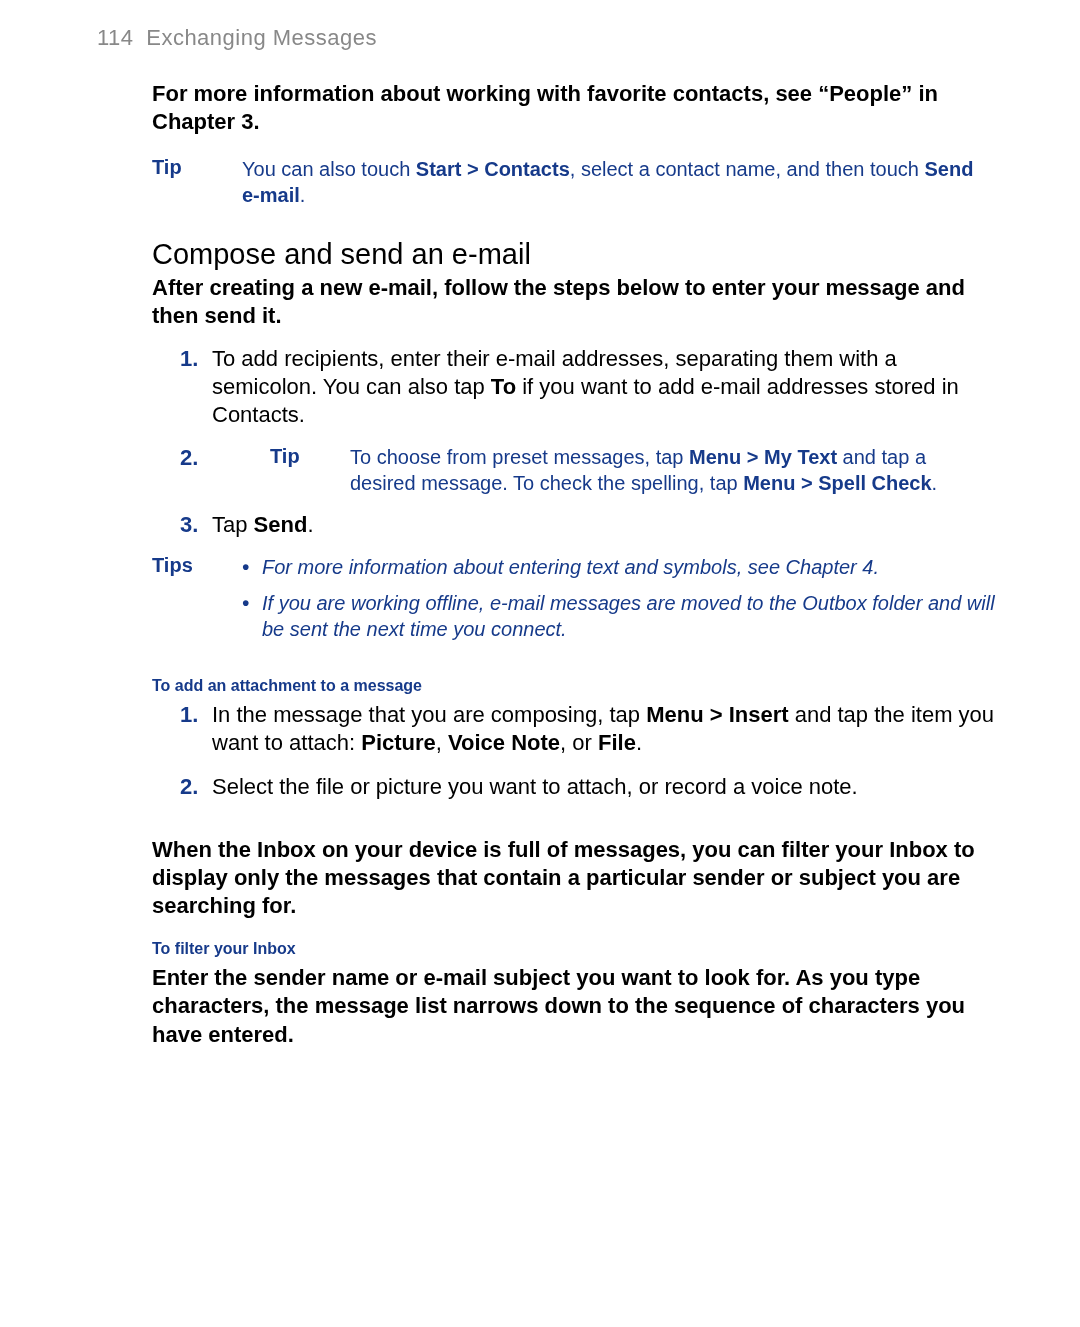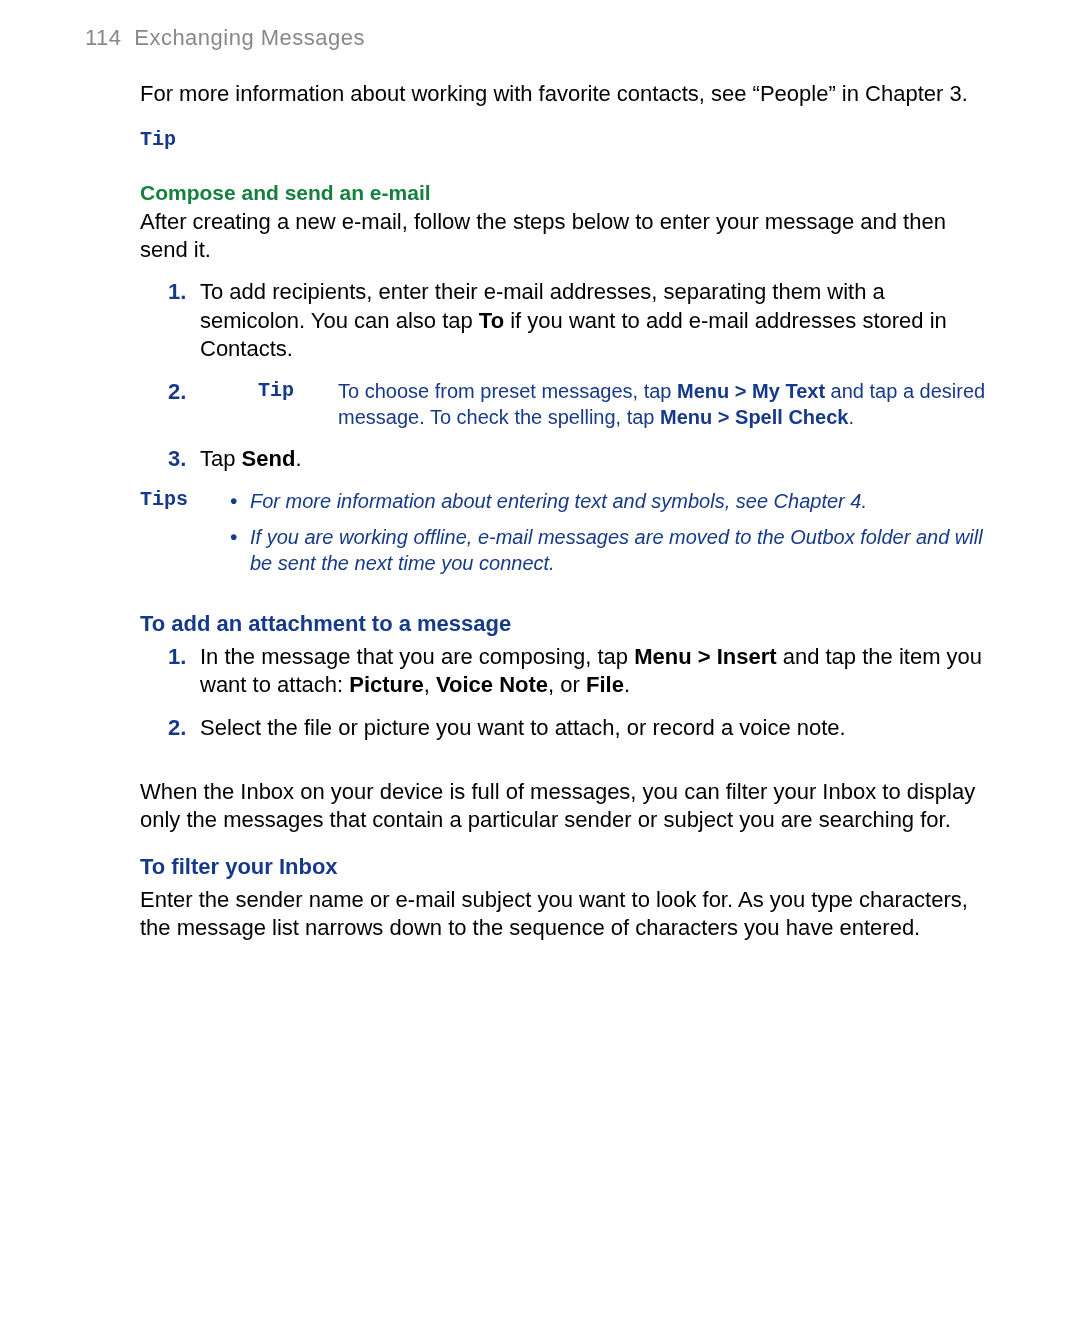--- a/index.html
+++ b/index.html
@@ -5,55 +5,56 @@
   body {
     margin: 0;
     padding: 0;
     background: #fff;
     font-family: "Myriad Pro", "Segoe UI", -apple-system, Arial, sans-serif;
     color: #000;
     width: 1080px;
   }
   .page {
     padding: 25px 85px 60px 85px;
+    margin-left: 12px;
   }
   .page-header {
     color: #888;
     font-size: 22px;
     letter-spacing: 0.5px;
     margin-bottom: 29px;
   }
   .page-header .pnum { margin-right: 6px; }
   .content { margin-left: 55px; }
   .body-text {
     font-size: 22px;
     line-height: 1.28;
     color: #000;
     margin: 0 0 20px 0;
+    font-weight: bold;
   }
   .tip-row {
     display: flex;
     align-items: flex-start;
     color: #163a8a;
     font-size: 20px;
     margin: 0 0 30px 0;
   }
   .tip-label {
     font-weight: bold;
     min-width: 80px;
     padding-right: 10px;
-    font-family: Liberation Mono, monospace;
   }
   .tip-body { flex: 1; line-height: 1.3; }
   .tip-body .bold { font-weight: bold; }
 
   h2.section {
-    color: #15803d;
-    font-weight: bold;
-    font-size: 21px;
+    color: #000000;
+    font-weight: normal;
+    font-size: 29px;
     margin: 0 0 3px 0;
   }
   ol.num {
     margin: 0 0 15px 0;
     padding-left: 60px;
     counter-reset: step;
     list-style: none;
   }
   ol.num > li {
     counter-increment: step;
@@ -106,39 +107,42 @@
   ul.bullets li::before {
     content: "•";
     position: absolute;
     left: 0;
     color: #163a8a;
     font-weight: bold;
   }
   .sub-head {
     color: #163a8a;
     font-weight: bold;
-    font-size: 22px;
+    font-size: 16px;
     margin: 0 0 6px 0;
   }
 </style>
 </head>
 <body>
 
 <div class="page">
   <div class="page-header">
     <span class="pnum">114</span>
     <span>Exchanging Messages</span>
   </div>
 
   <div class="content">
 
     <p class="body-text">For more information about working with favorite contacts, see “People” in Chapter 3.</p>
 
     <div class="tip-row">
       <div class="tip-label">Tip</div>
+      <div class="tip-body">
+        <span>You can also touch </span><span class="bold">Start &gt; Contacts</span><span>, select a contact name, and then touch </span><span class="bold">Send e-mail</span><span>.</span>
+      </div>
     </div>
 
     <h2 class="section">Compose and send an e-mail</h2>
     <p class="body-text" style="margin-bottom:14px">After creating a new e-mail, follow the steps below to enter your message and then send it.</p>
 
     <ol class="num">
       <li>
         <span>To add recipients, enter their e-mail addresses, separating them with a semicolon. You can also tap </span><span class="bold">To</span><span> if you want to add e-mail addresses stored in Contacts.</span>
       </li>
       <li>

